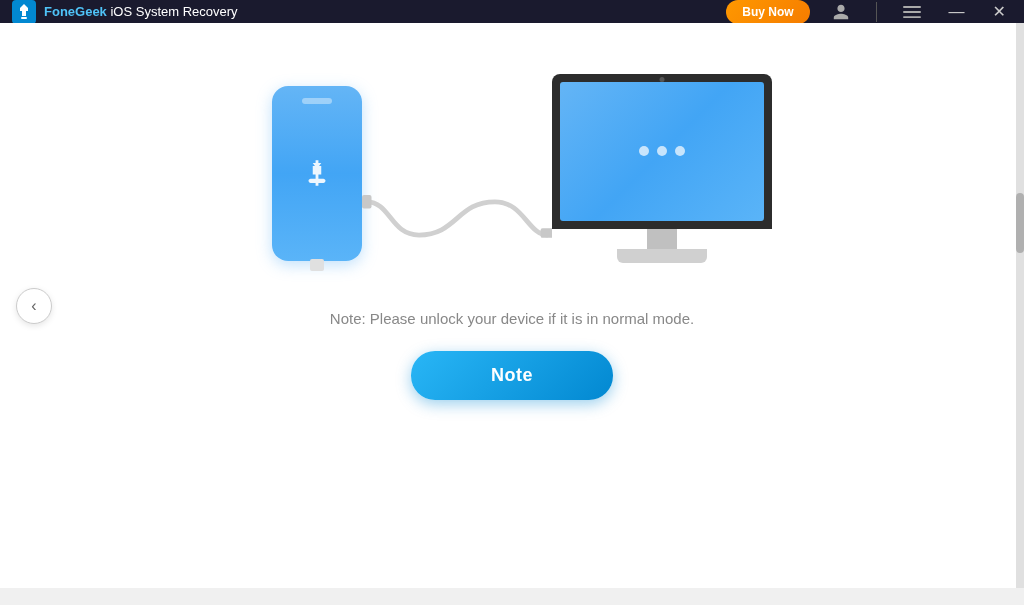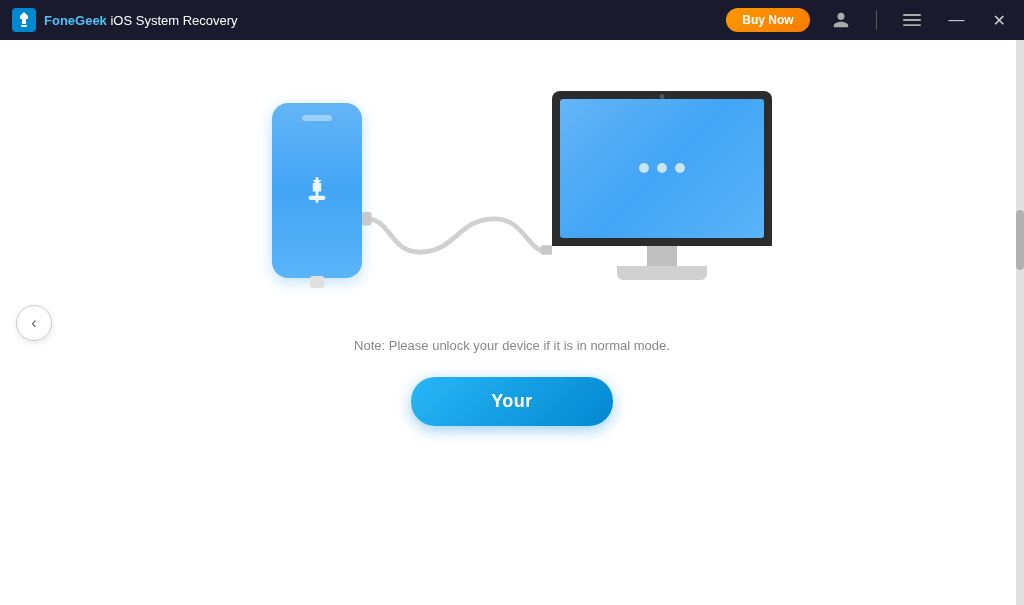--- a/index.html
+++ b/index.html
@@ -7,21 +7,21 @@
       width: 1024px;
       height: 605px;
       overflow: hidden;
       font-family: 'Segoe UI', Arial, sans-serif;
       background: #f0f0f0;
     }
 
     
     .titlebar {
       background: #1a1a2e;
-      height: 40px;
+      height: 23px;
       display: flex;
       align-items: center;
       padding: 0 12px;
       color: white;
       user-select: none;
     }
     .titlebar-logo {
       width: 24px;
       height: 24px;
       margin-right: 8px;
@@ -240,22 +240,22 @@
       left: 50%;
       transform: translateX(-50%);
       width: 5px;
       height: 5px;
       background: #555;
       border-radius: 50%;
     }
 
     
     .note-text {
-      margin-top: 48px;
-      font-size: 13px;
+      margin-top: 37px;
+      font-size: 15px;
       color: #888;
     }
 
     
     .next-btn {
       margin-top: 24px;
       background: linear-gradient(135deg, #29b6f6, #0288d1);
       color: white;
       border: none;
       border-radius: 24px;
@@ -347,15 +347,15 @@
           <div class="monitor-dot"></div>
         </div>
       </div>
       <div class="monitor-base-neck"></div>
       <div class="monitor-base"></div>
     </div>
   </div>
 
   <div class="note-text">Note: Please unlock your device if it is in normal mode.</div>
 
-  <button class="next-btn">Your</button>
+  <button class="next-btn">Note</button>
 
 </div>
 
 </body></html>

